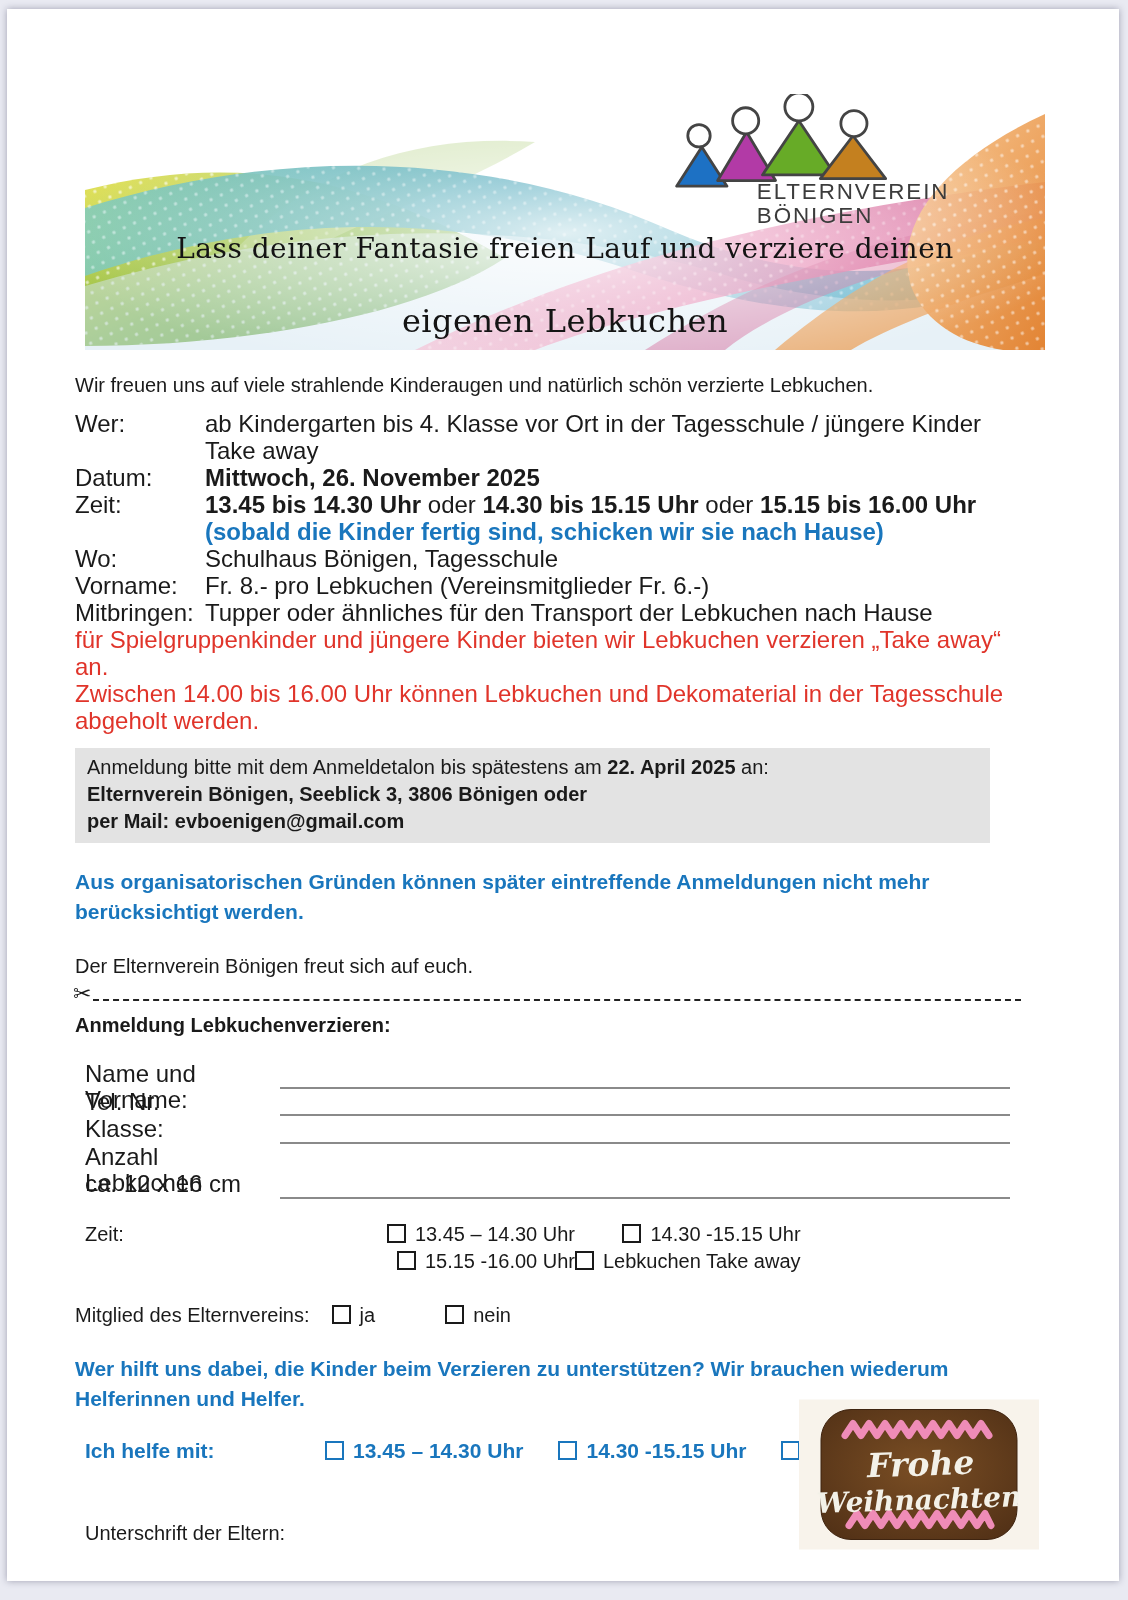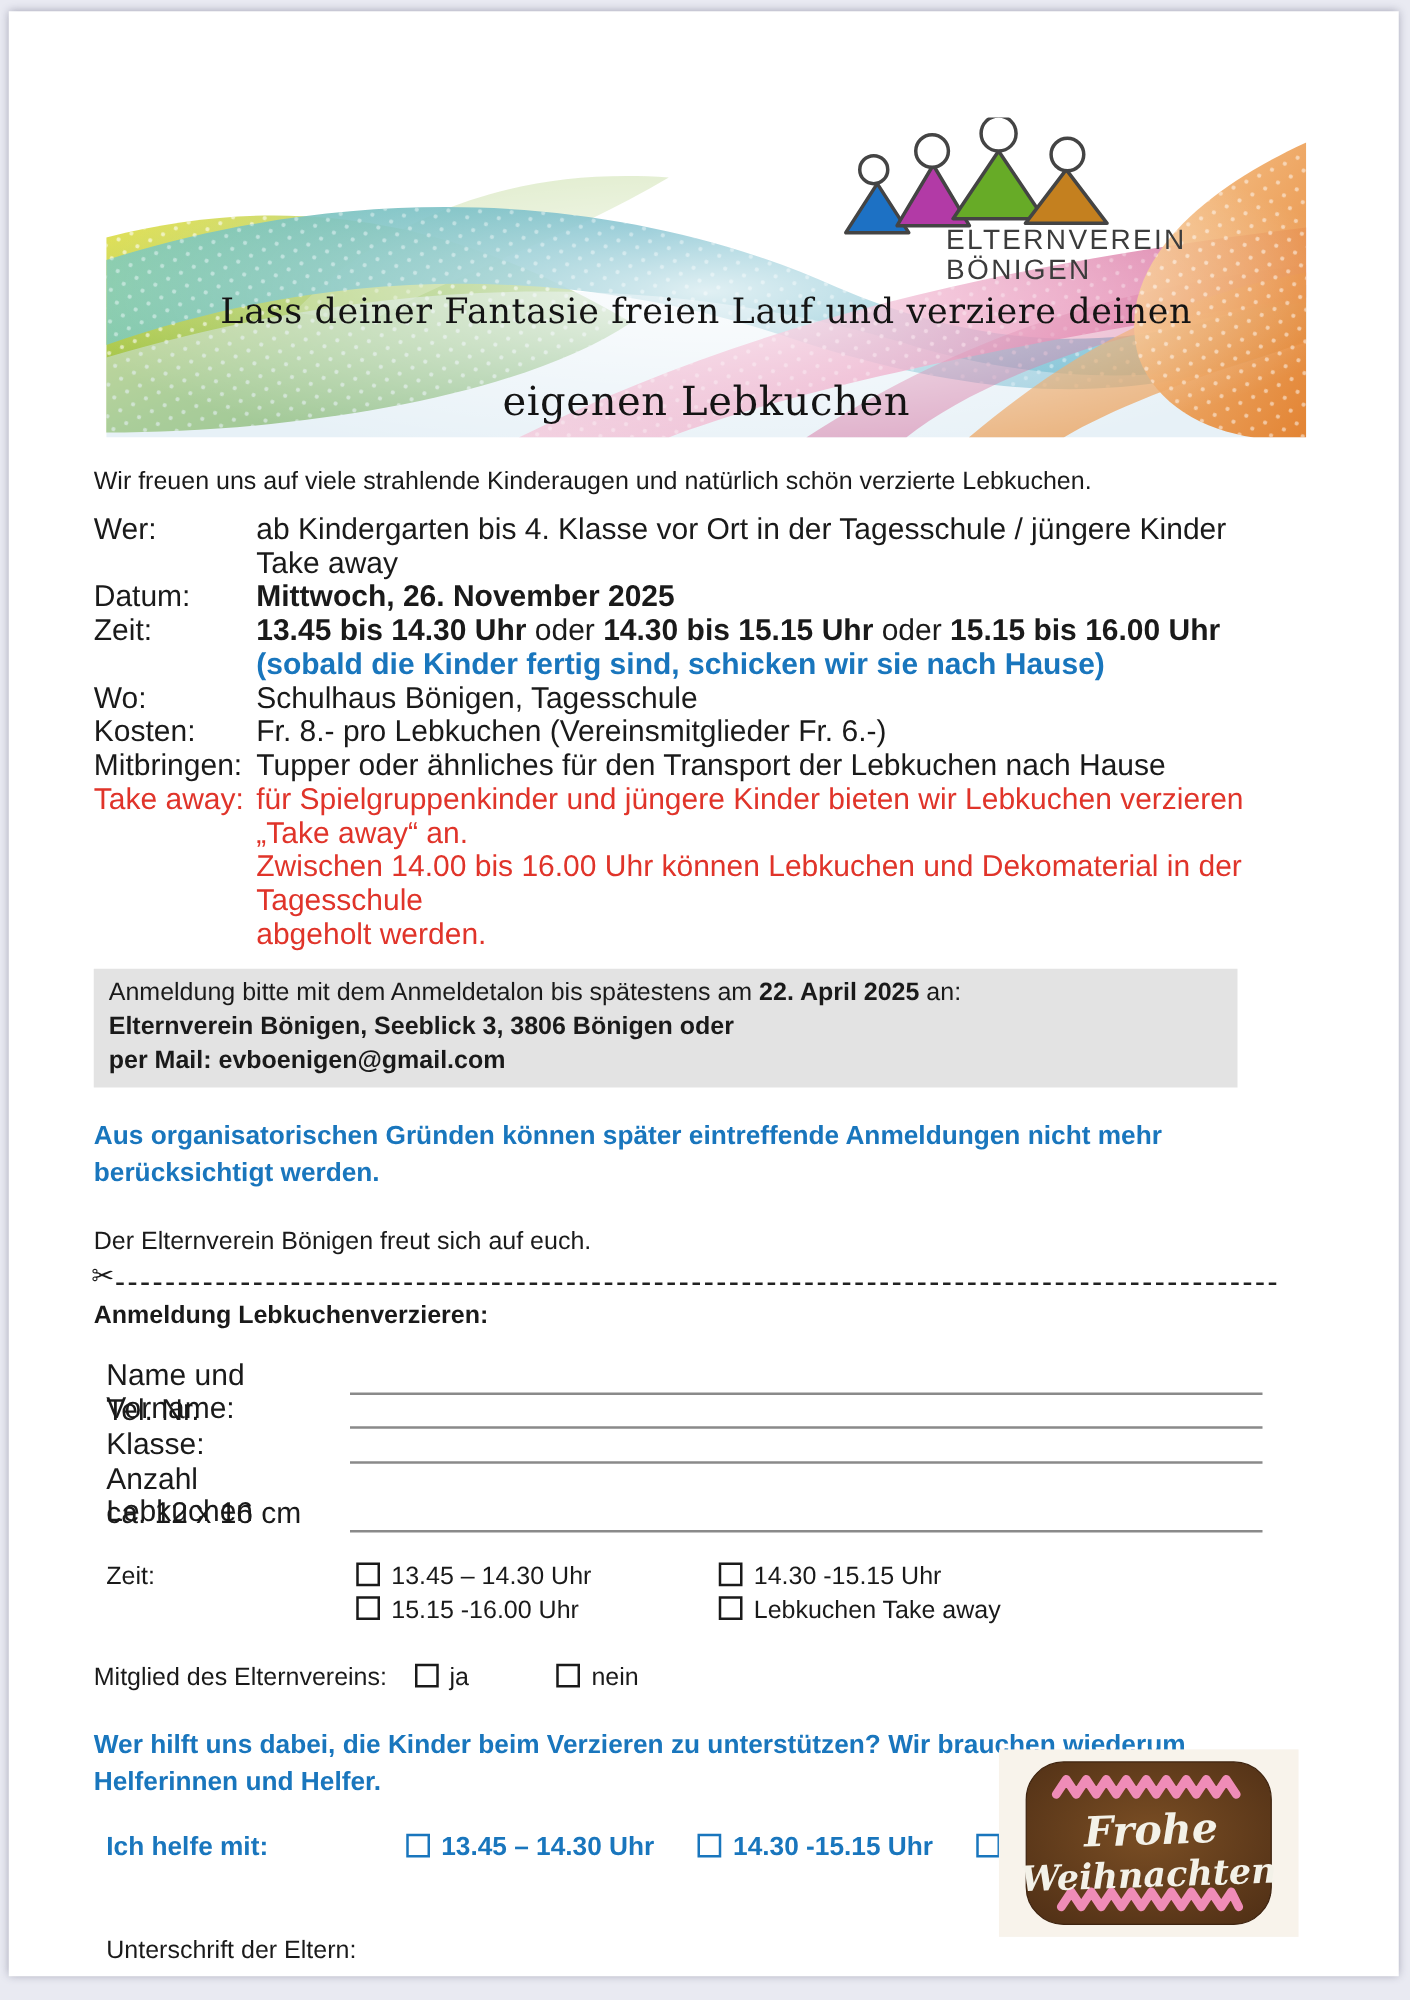--- a/index.html
+++ b/index.html
@@ -53,21 +53,21 @@
   .form-heading{margin:9px 0 0 68px;font-size:20px;font-weight:bold;}
   
   .fields{margin:24px 0 0 78px;width:925px;font-size:24px;}
   .frow{display:flex;height:27.5px;align-items:flex-end;}
   .flabel{flex:0 0 195px;align-self:flex-start;line-height:26px;}
   .fline{flex:1;border-bottom:2px solid #8a8a8a;height:24px;}
   .fline.none{border-bottom:none;}
   .zeitblock{margin:22px 0 0 78px;display:flex;font-size:20px;}
   .zlabel{flex:0 0 200px;line-height:26px;}
   .zopts{display:grid;grid-template-columns:290px auto;line-height:27.5px;}
-  .opt{white-space:nowrap;}
+  .opt{white-space:nowrap;text-align:right;}
   .cb{
     width:15px;height:15px;border:2px solid #1a1a1a;background:#fff;
     display:inline-block;margin-right:9px;vertical-align:-2px;
   }
   .cb.bluebox{border-color:#1976bd;}
   .mitglied{margin:26px 0 0 68px;display:flex;font-size:20px;line-height:26px;}
   .mitglied .mlabel{margin-right:22px;}
   .mitglied .ja{margin-right:70px;}
   .helper{margin:26px 0 0 68px;width:940px;font-size:21px;line-height:30px;}
   .helfe{margin:24px 0 0 78px;display:flex;font-size:21px;line-height:26px;font-weight:bold;color:#1976bd;}
@@ -162,29 +162,28 @@
     </div>
     <div class="irow">
       <div class="ilabel"></div>
       <div class="ival blue">(sobald die Kinder fertig sind, schicken wir sie nach Hause)</div>
     </div>
     <div class="irow">
       <div class="ilabel">Wo:</div>
       <div class="ival">Schulhaus Bönigen, Tagesschule</div>
     </div>
     <div class="irow">
-      <div class="ilabel">Kosten:</div>
+      <div class="ilabel">Vorname:</div>
       <div class="ival">Fr. 8.- pro Lebkuchen (Vereinsmitglieder Fr. 6.-)</div>
     </div>
     <div class="irow">
       <div class="ilabel">Mitbringen:</div>
       <div class="ival">Tupper oder ähnliches für den Transport der Lebkuchen nach Hause</div>
     </div>
     <div class="irow red">
-      <div class="ilabel">Take away:</div>
       <div class="ival">
         <div>für Spielgruppenkinder und jüngere Kinder bieten wir Lebkuchen verzieren „Take away“ an.</div>
         <div>Zwischen 14.00 bis 16.00 Uhr können Lebkuchen und Dekomaterial in der Tagesschule</div>
         <div>abgeholt werden.</div>
       </div>
     </div>
   </div>
 
   <div class="graybox">
     <div><span>Anmeldung bitte mit dem Anmeldetalon bis spätestens am </span><b>22. April 2025</b><span> an:</span></div>

